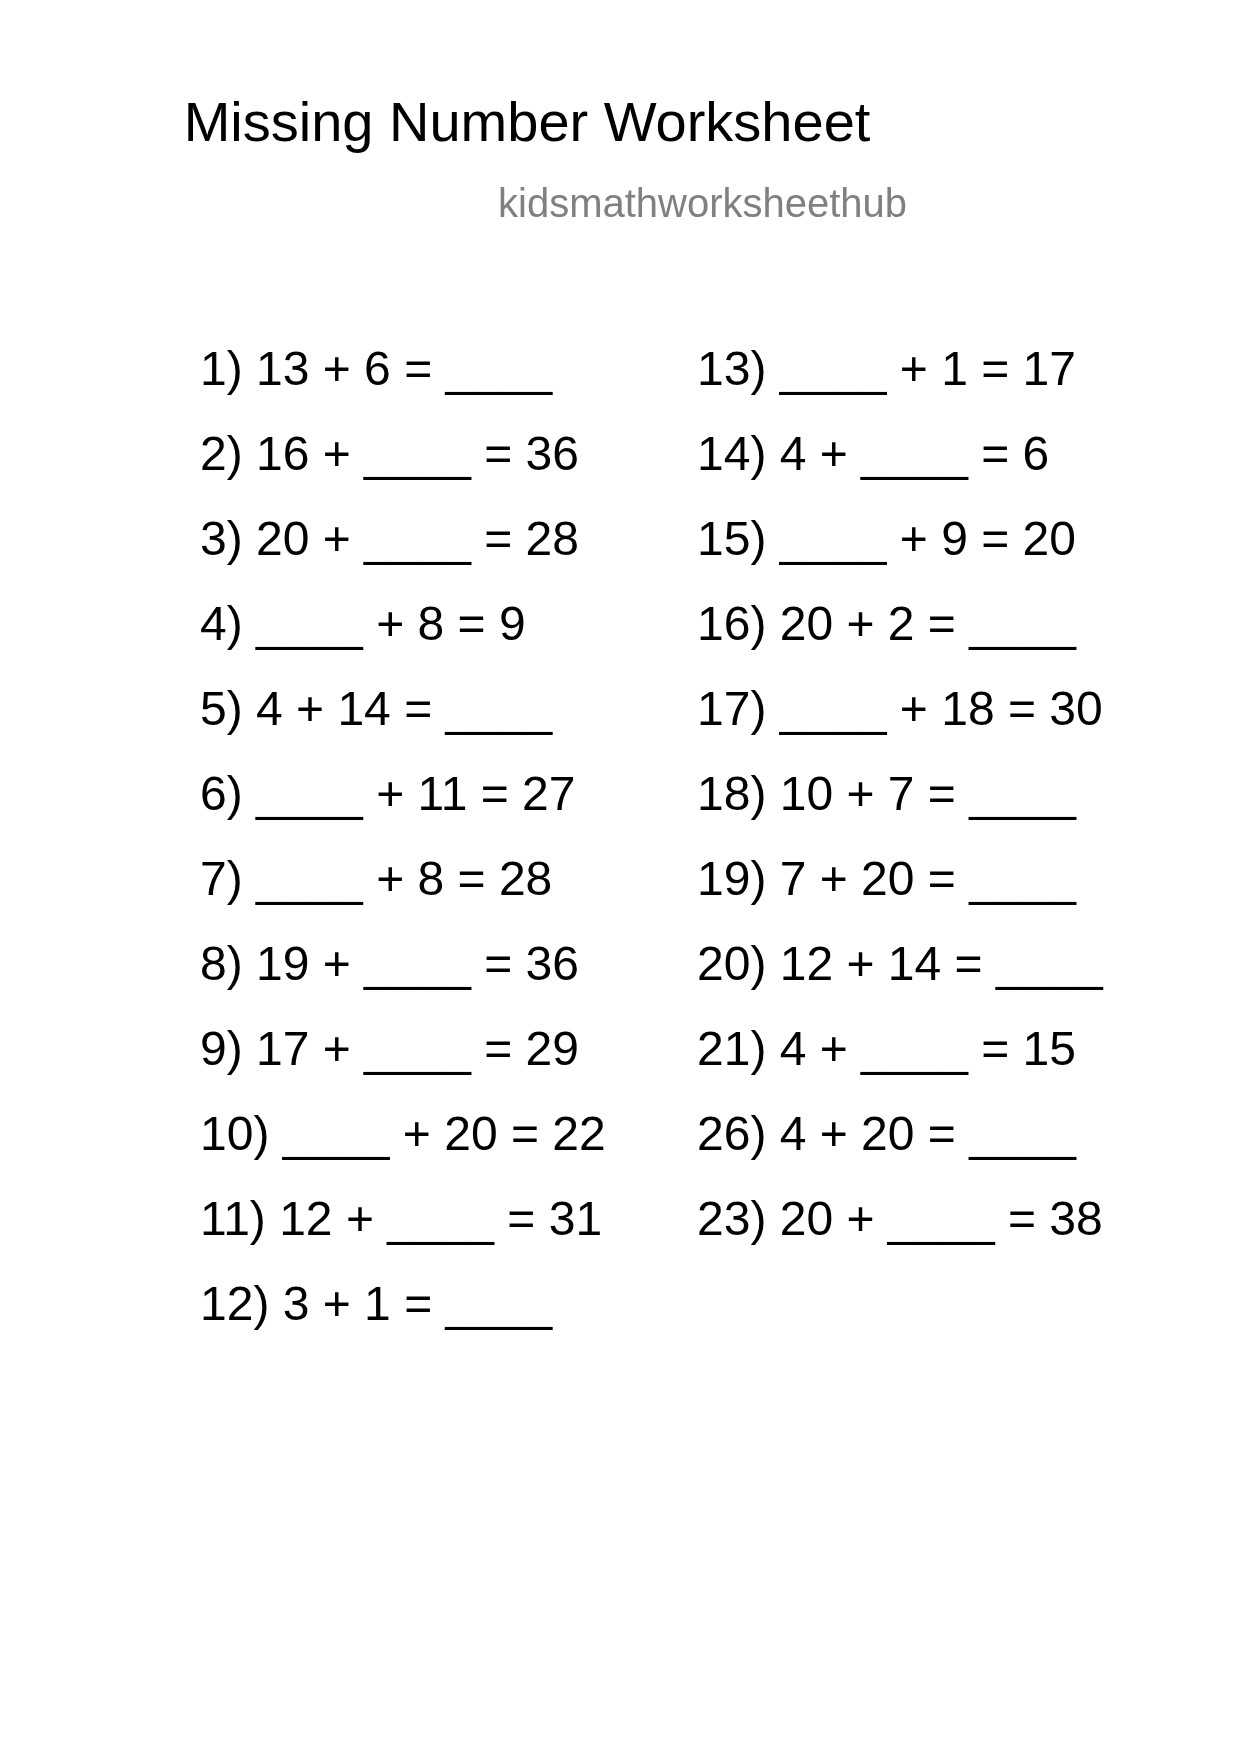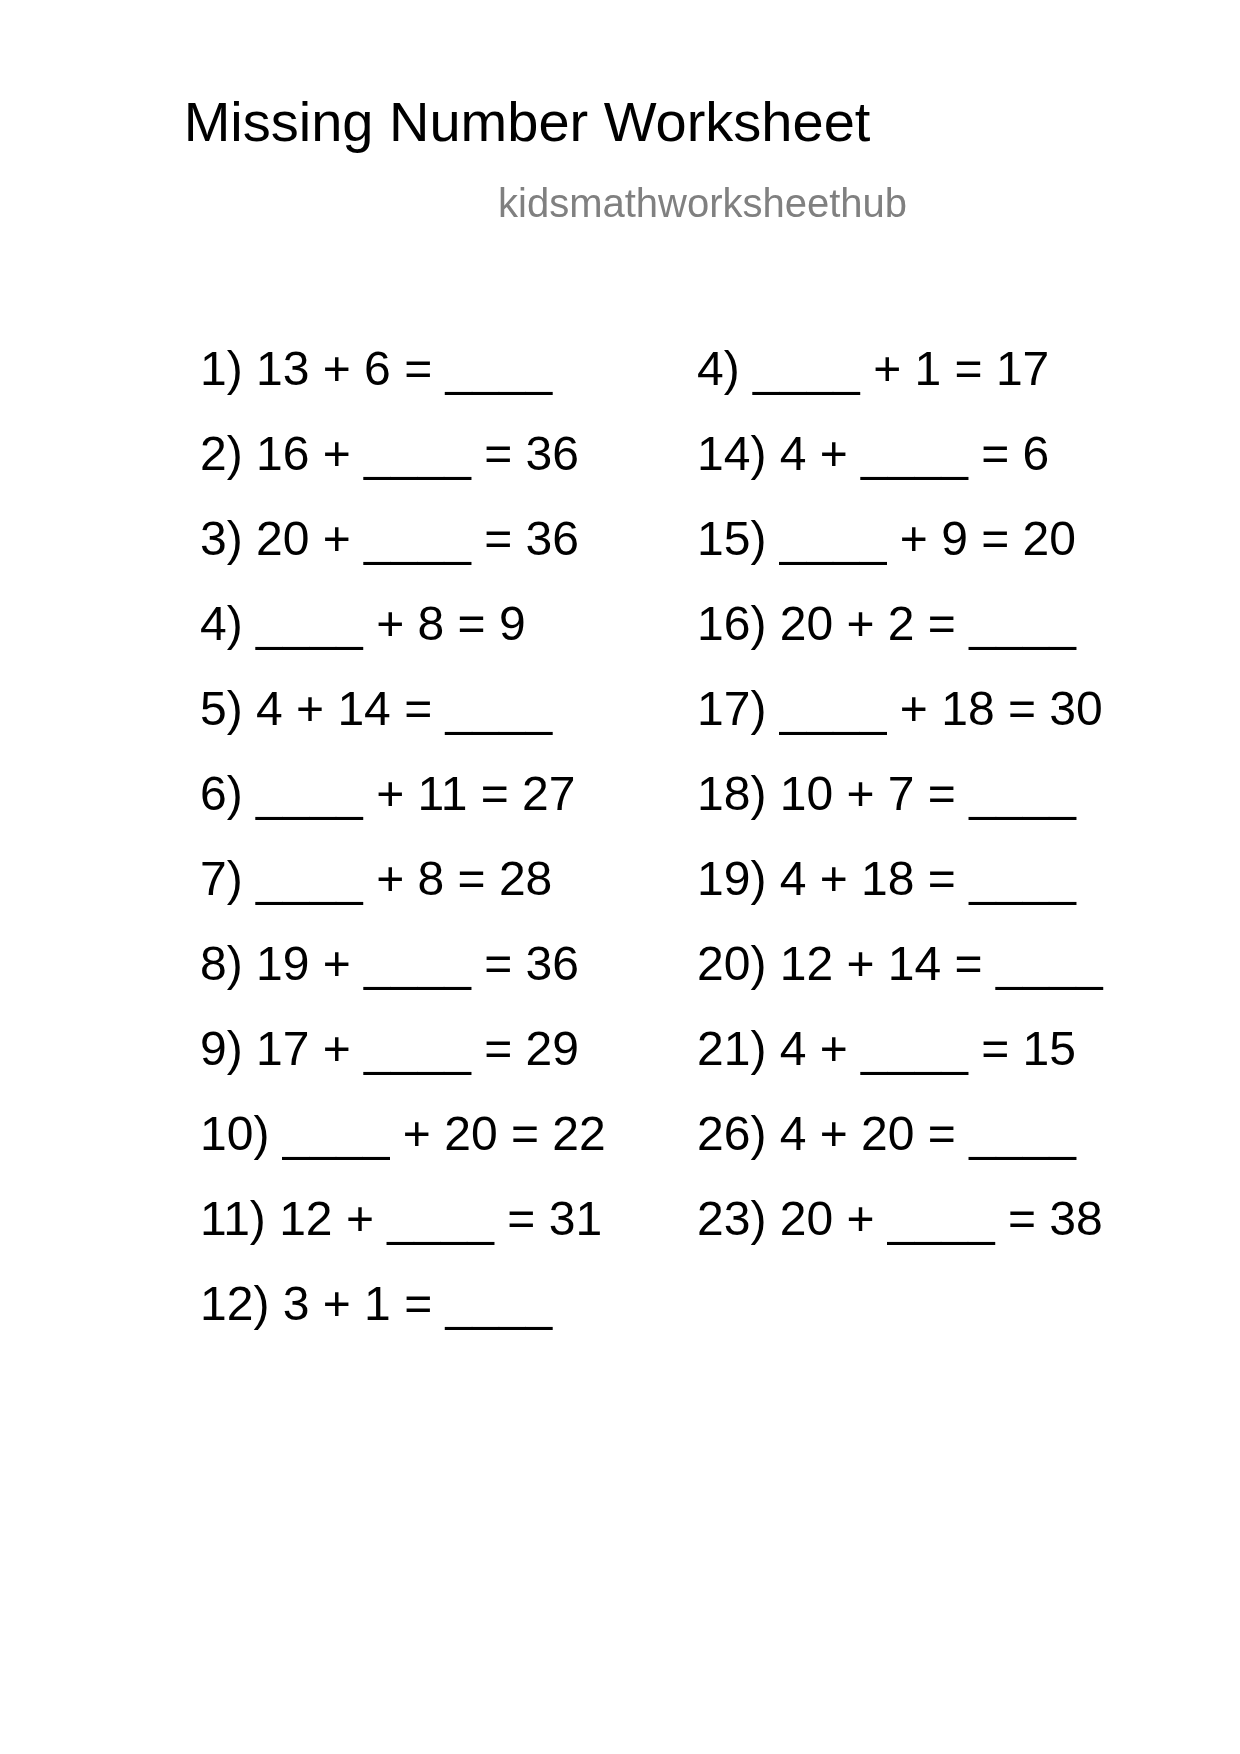--- a/index.html
+++ b/index.html
@@ -60,37 +60,37 @@
 <body>
 
 <div class="title">Missing Number Worksheet</div>
 <div class="subtitle">
   <span>kidsmathworksheethub</span>
 </div>
 
 <div class="col left">
   <div class="problem" style="top:0px">1) 13 + 6 = ____</div>
   <div class="problem" style="top:85px">2) 16 + ____ = 36</div>
-  <div class="problem" style="top:170px">3) 20 + ____ = 36</div>
+  <div class="problem" style="top:170px">3) 20 + ____ = 28</div>
   <div class="problem" style="top:255px">4) ____ + 8 = 9</div>
   <div class="problem" style="top:340px">5) 4 + 14 = ____</div>
   <div class="problem" style="top:425px">6) ____ + 11 = 27</div>
   <div class="problem" style="top:510px">7) ____ + 8 = 28</div>
   <div class="problem" style="top:595px">8) 19 + ____ = 36</div>
   <div class="problem" style="top:680px">9) 17 + ____ = 29</div>
   <div class="problem" style="top:765px">10) ____ + 20 = 22</div>
   <div class="problem" style="top:850px">11) 12 + ____ = 31</div>
   <div class="problem" style="top:935px">12) 3 + 1 = ____</div>
 </div>
 
 <div class="col right">
-  <div class="problem" style="top:0px">4) ____ + 1 = 17</div>
+  <div class="problem" style="top:0px">13) ____ + 1 = 17</div>
   <div class="problem" style="top:85px">14) 4 + ____ = 6</div>
   <div class="problem" style="top:170px">15) ____ + 9 = 20</div>
   <div class="problem" style="top:255px">16) 20 + 2 = ____</div>
   <div class="problem" style="top:340px">17) ____ + 18 = 30</div>
   <div class="problem" style="top:425px">18) 10 + 7 = ____</div>
-  <div class="problem" style="top:510px">19) 4 + 18 = ____</div>
+  <div class="problem" style="top:510px">19) 7 + 20 = ____</div>
   <div class="problem" style="top:595px">20) 12 + 14 = ____</div>
   <div class="problem" style="top:680px">21) 4 + ____ = 15</div>
   <div class="problem" style="top:765px">26) 4 + 20 = ____</div>
   <div class="problem" style="top:850px">23) 20 + ____ = 38</div>
 </div>
 
 </body></html>

